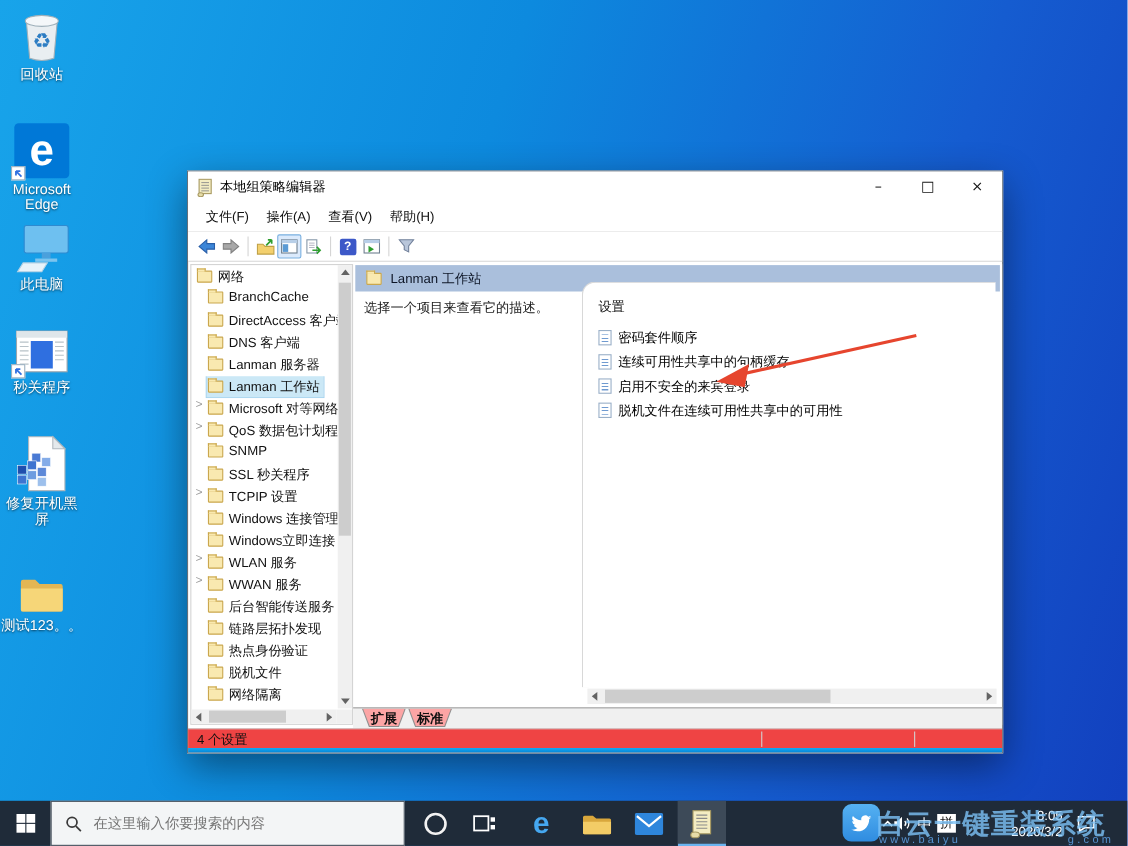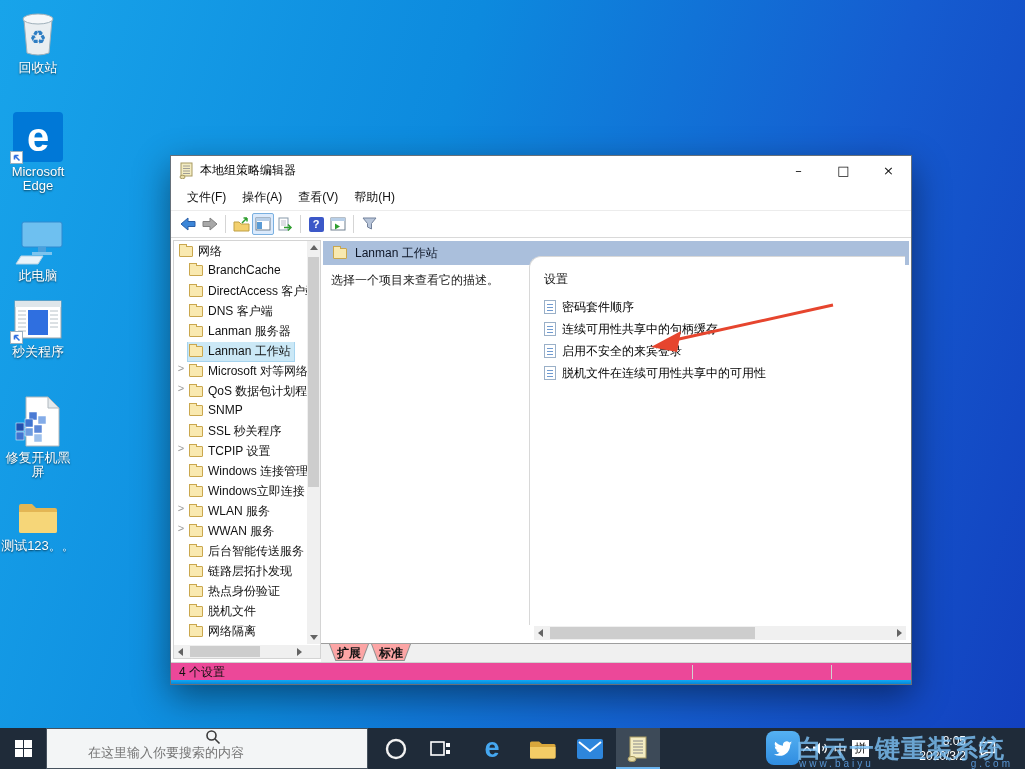--- a/index.html
+++ b/index.html
@@ -78,37 +78,37 @@
 
   
   .tabstrip { position:absolute; left:150px; top:487px; width:590px; height:19px;
     background:#f0f0f0; border-top:1px solid #9e9e9e; display:flex; padding-left:8px; }
   .tab { position:relative; height:17px; margin-right:2px; }
   .tab .touter { position:absolute; inset:0; background:#8f8f8f;
     clip-path:polygon(0 0,100% 0,84% 100%,16% 100%); }
   .tab .tinner { position:absolute; inset:0 1px 1px 1px; background:#fca5a5;
     clip-path:polygon(0 0,100% 0,84% 100%,16% 100%);
     display:flex; align-items:flex-start; justify-content:center; color:#111; padding-top:1px;font-weight:bold; }
-  .statusbar { position:absolute; left:0; top:506px; right:0; height:20px; background:#ec4899;
+  .statusbar { position:absolute; left:0; top:506px; right:0; height:20px; background:#ef4444;
     border-top:1px solid #d0d0d0; display:flex; align-items:center; padding-left:8px; color:#111; }
   .spane { position:absolute; top:509px; width:1px; height:14px; background:#d2d2d2; }
   .winblue { position:absolute; left:0; bottom:0; right:0; height:4px;
     background:linear-gradient(#12aaf5,#0787d8); }
 
   
   .anno { position:absolute; left:0; top:0; width:1025px; height:769px; pointer-events:none; }
 
   
   .taskbar { position:absolute; left:0; bottom:0; width:1025px; height:41px; background:#1f2b39;
     display:flex; align-items:stretch; }
   .startbtn { width:46px; display:flex; align-items:center; justify-content:center; }
   .winlogo { display:grid; grid-template-columns:8px 8px; grid-template-rows:8px 8px; gap:1px; }
   .winlogo span { background:#fff; }
   .searchbox { width:322px; background:#f3f5f6; border:1px solid #46525e; display:flex;
-    align-items:center; padding-left:12px; color:#2b2b2b;flex-direction:column; }
+    align-items:center; padding-left:12px; color:#2b2b2b; }
   .searchbox input { border:none; outline:none; background:transparent; font-size:13px;
     width:260px; margin-left:10px; font-family:inherit; color:#2b2b2b; }
   .tbtn { width:44px; display:flex; align-items:center; justify-content:center; }
   .tbtn.active { background:#3d4a58; box-shadow:inset 0 -2px 0 #6ab4f0; }
   .edge-e { color:#45a7f0; font-size:27px; font-weight:bold; line-height:1; }
   .trayitem { position:absolute; color:#fff; }
   .twitter { position:absolute; left:766px; top:3px; width:34px; height:34px; border-radius:8px;
     background:linear-gradient(#55b1f2,#2f8ce0); display:flex; align-items:center; justify-content:center; }
   .imebox { background:#fff; color:#111; width:17px; height:17px; display:flex;
     align-items:center; justify-content:center; font-size:12px; }
@@ -139,21 +139,21 @@
     <div class="edge-tile">e</div>
     <span class="badge">
       <svg width="9" height="9">
           <path d="M7.5 7.5 L2.5 2.5 M2.5 2.5 h4 M2.5 2.5 v4" stroke="#2f6fe0" stroke-width="1.6" fill="none"></path>
         </svg>
     </span>
   </div>
   <div class="dlabel">Microsoft Edge</div>
 </div>
 
-<div class="dicon" style="top:220px;">
+<div class="dicon" style="top:203px;">
   <div class="dimg">
     <svg width="56" height="46">
         <rect x="12" y="2" width="40" height="25" rx="2" fill="#6ec0f0" stroke="#2e8ad0"></rect>
         <rect x="28" y="27" width="8" height="5" fill="#4aa0dc"></rect>
         <rect x="22" y="32" width="20" height="3" fill="#7cc4ee"></rect>
         <path d="M6 44 L28 44 L33 36 L11 36 Z" fill="#e8f3fa" stroke="#b6d2e4"></path>
       </svg>
   </div>
   <div class="dlabel">此电脑</div>
 </div>
@@ -190,21 +190,21 @@
           <rect x="20" y="29" width="8" height="8" fill="#5c88d8"></rect>
           <rect x="2" y="36" width="8" height="8" fill="#3f74d0"></rect>
           <rect x="11" y="32" width="8" height="8" fill="#6d9ce0"></rect>
           <rect x="20" y="38" width="8" height="8" fill="#9dc0ec"></rect>
         </g>
       </svg>
   </div>
   <div class="dlabel">修复开机黑屏</div>
 </div>
 
-<div class="dicon" style="top:498px;text-align:center;">
+<div class="dicon" style="top:521px;text-align:center;">
   <div class="dimg">
     <svg width="44" height="38">
         <path d="M3 8 Q3 6 5 6 H16 L20 10 H39 Q41 10 41 12 V33 Q41 35 39 35 H5 Q3 35 3 33 Z" fill="#e3b654"></path>
         <path d="M3 14 H41 V33 Q41 35 39 35 H5 Q3 35 3 33 Z" fill="#f6d678"></path>
       </svg>
   </div>
   <div class="dlabel">测试123。。</div>
 </div>
 
 <div class="win">

